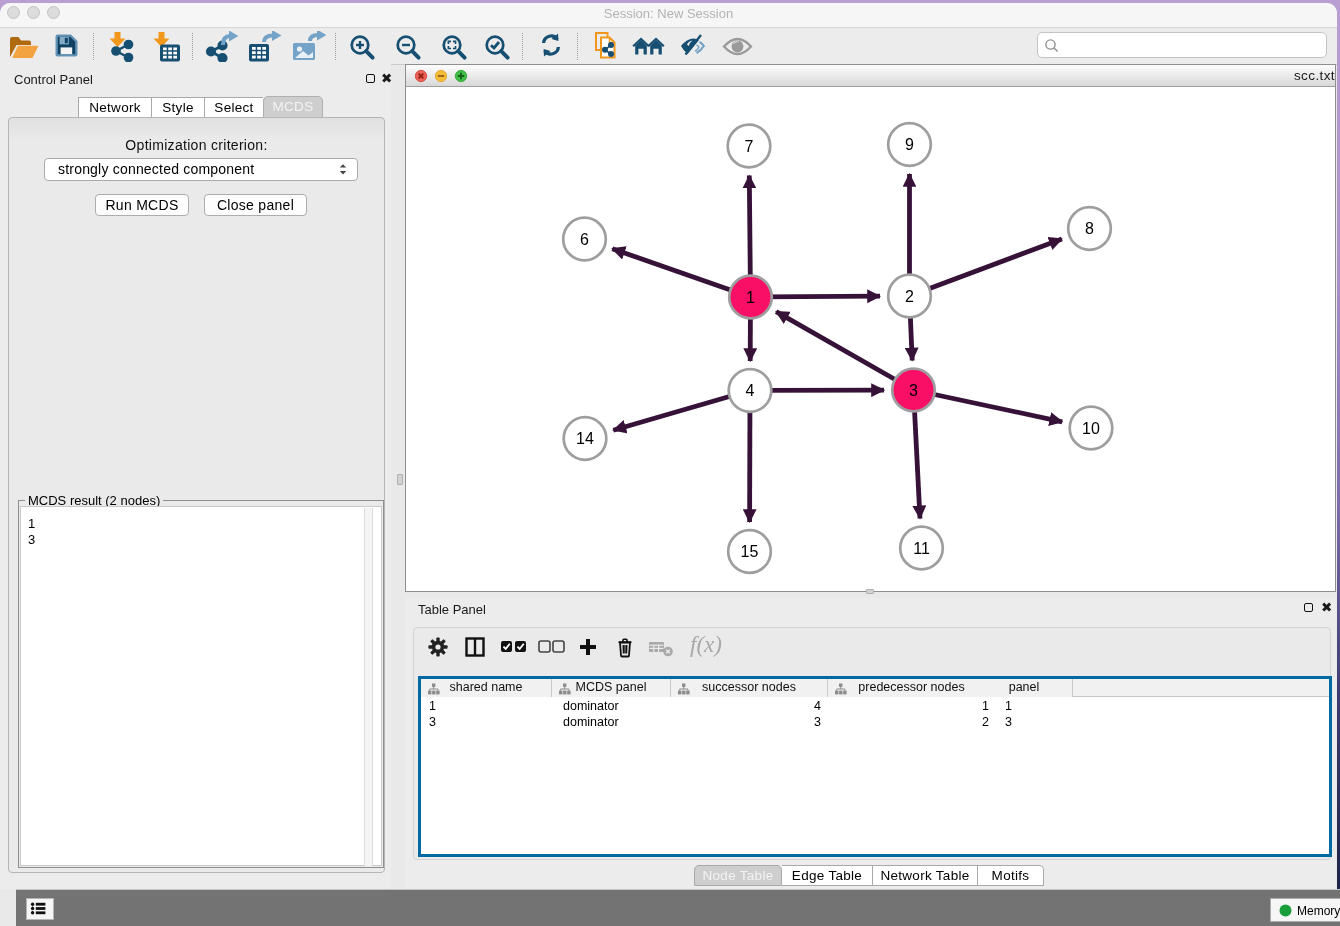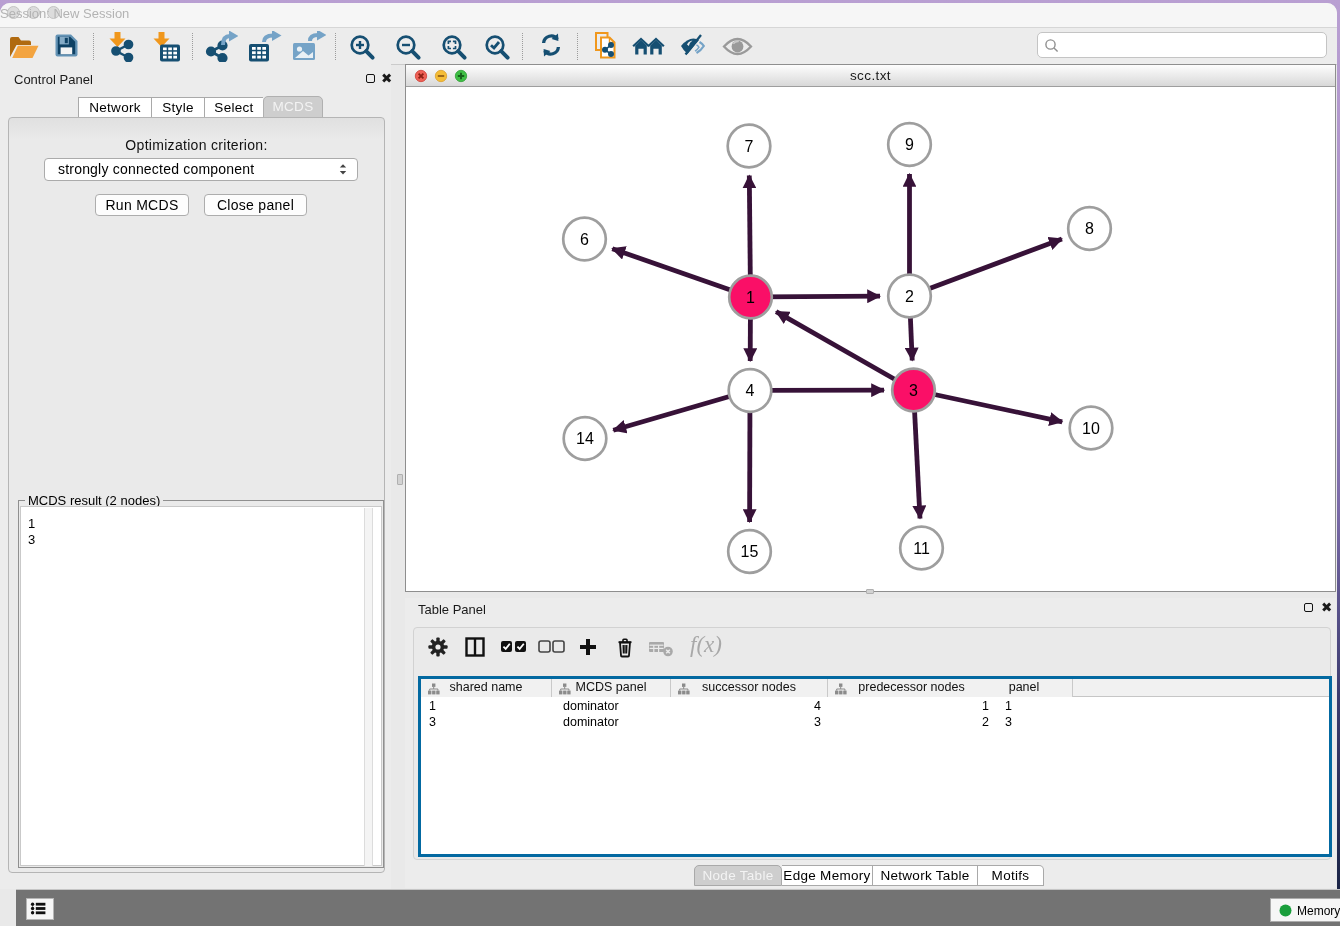--- a/index.html
+++ b/index.html
@@ -1,40 +1,40 @@
 <!DOCTYPE html>
 <html><head><meta charset="utf-8"><style>
 * { margin:0; padding:0; box-sizing:border-box; }
 html,body { width:1340px; height:926px; overflow:hidden; font-family:"Liberation Sans", sans-serif; }
 body { background:linear-gradient(180deg,#b99fd2 0%,#a98fc8 30%,#7a6aa8 55%,#3c3c70 75%,#15203f 100%); position:relative; }
 #blarc { position:absolute; left:-6px; top:916px; width:16px; height:16px; border-radius:50%; background:#2f6cb3; }
 #win { position:absolute; left:0; top:3px; width:1337px; height:923px; background:#e9e9e9; border-radius:10px 10px 0 0; }
 #titlebar { position:absolute; left:0; top:0; width:100%; height:25px; background:#f6f6f6; border-radius:10px 10px 0 0; border-bottom:1px solid #d6d6d6; }
 .tcirc { position:absolute; top:3px; width:13px; height:13px; border-radius:50%; background:#dcdcdc; border:1px solid #c3c3c3; }
-#title { position:absolute; width:100%; text-align:left; top:3px; font-size:13px; color:#b3b3b3; }
+#title { position:absolute; width:100%; text-align:center; top:3px; font-size:13px; color:#b3b3b3; }
 #toolbar { position:absolute; left:0; top:25px; width:100%; height:37px; background:#ececec; border-bottom:1px solid #cbcbcb; }
 .vsep { position:absolute; top:5px; height:27px; border-left:1px dotted #9c9c9c; }
 #search { position:absolute; left:1037px; top:4px; width:290px; height:26px; background:#fff; border:1px solid #c4c4c4; border-radius:5px; }
 #cpanel { position:absolute; left:0; top:59px; width:391px; height:827px; background:#ececec; }
 .pheader { font-size:13px; color:#1a1a1a; }
 .floatbtn { position:absolute; width:9px; height:9px; border:1.4px solid #111; border-radius:2px; }
 .xbtn { position:absolute; font-size:13.5px; letter-spacing:0.4px; color:#1a1a1a; }
 .tab { position:absolute; top:0; height:21px; background:#fff; border:1px solid #a9a9a9; border-right:none; font-size:13.5px; letter-spacing:0.3px; text-align:center; line-height:20px; color:#000; }
 .tabsel { background:#cecece; color:#f3f3f3; border:1px solid #b0b0b0; border-radius:5px 5px 0 0; }
 #cpanelbox { position:absolute; left:8px; top:55px; width:377px; height:756px; background:#eaeaea; border:1px solid #b5b5b5; border-radius:4px; background:linear-gradient(180deg,#e0e0e0 0,#eaeaea 22px); }
 #optlabel { position:absolute; left:0; width:100%; top:19px; text-align:center; font-size:14px; letter-spacing:0.3px; color:#111; }
 #dropdown { position:absolute; left:35px; top:40px; width:314px; height:23px; background:#fff; border:1px solid #ababab; border-radius:4px; font-size:14px; letter-spacing:0.2px; line-height:21px; padding-left:13px; color:#000; }
 .btn { position:absolute; height:22px; background:#fdfdfd; border:1px solid #adadad; border-radius:4px; font-size:14px; letter-spacing:0.3px; text-align:center; line-height:20px; color:#000; }
 #fieldset { position:absolute; left:9px; top:382px; width:366px; height:368px; border:1px solid #8f8f8f; }
 #legend { position:absolute; left:6px; top:-8px; background:#eaeaea; padding:0 3px; font-size:13px; color:#000;text-decoration:underline; }
 #resultbox { position:absolute; left:1px; top:5px; width:362px; height:360px; background:#fff; border:1px solid #c9c9c9; font-size:13px; color:#000; }
 #vscroll { position:absolute; right:8px; top:1px; width:9px; height:358px; background:#f4f4f4; border-left:1px solid #dcdcdc; border-right:1px solid #dcdcdc; }
 #netwin { position:absolute; left:405px; top:61px; width:931px; height:528px; border:1px solid #8e8e8e; background:#fff; }
 #nettitle { position:absolute; left:0; top:0; width:100%; height:22px; background:linear-gradient(180deg,#fdfdfd,#e9e9e9 55%,#d8d8d8); border-bottom:1px solid #9e9e9e; }
-#netname { position:absolute; width:100%; top:3px; text-align:center; font-size:13.5px; letter-spacing:0.4px; color:#1a1a1a; }
+#netname { position:absolute; width:100%; top:3px; text-align:right; font-size:13.5px; letter-spacing:0.4px; color:#1a1a1a; }
 #tpanel { position:absolute; left:405px; top:595px; width:931px; height:290px; background:#ececec; }
 .ticon { position:absolute; top:0; }
 #ttable { position:absolute; left:13px; top:78px; width:914px; height:181px; background:#fff; border:3px solid #0369a1; }
 #thead { position:absolute; left:0; top:0; width:100%; height:18px; background:#f1f1f1; border-bottom:1px solid #c6c6c6; }
 .thcell { position:absolute; top:0; height:18px; border-right:1px solid #c9c9c9; background:#f1f1f1; }
 .thlabel { display:block; text-align:center; font-size:12.5px; color:#111; margin-top:1px; }
 .trow { position:absolute; left:0; width:100%; height:16px; font-size:12.5px; color:#000; }
 .trow span { position:absolute; top:1px; }
 .btab { position:absolute; top:0; height:21px; background:#fff; border:1px solid #a9a9a9; font-size:13.5px; letter-spacing:0.3px; text-align:center; line-height:20px; color:#000; }
 .btab.tabsel { background:#cecece; color:#f3f3f3; }
@@ -402,21 +402,21 @@
       <div class="trow" style="top:35px">
           <span style="left:8px">3</span>
           <span style="left:142px">dominator</span>
           <span style="left:250px;width:150px;text-align:right">3</span>
           <span style="left:407px;width:161px;text-align:right">2</span>
           <span style="left:584px">3</span>
         </div>
     </div>
     <div style="position:absolute;left:289px;top:267px;height:22px">
       <div class="btab tabsel" style="left:0px;width:88px;border-radius:5px 5px 0 0">Node Table</div>
-      <div class="btab" style="left:88px;width:91px;border-left:none">Edge Memory</div>
+      <div class="btab" style="left:88px;width:91px;border-left:none">Edge Table</div>
       <div class="btab" style="left:179px;width:105px;border-left:none">Network Table</div>
       <div class="btab" style="left:284px;width:66px;border-left:none;border-radius:0 5px 0 0">Motifs</div>
     </div>
   </div>
 
   <div id="statusbar">
     <div style="position:absolute;left:10px;top:8px;width:28px;height:22px;background:#f6f6f6;border:1px solid #b5b5b5">
       <div style="position:absolute;left:3px;top:2px"><svg width="16" height="13" viewBox="0 0 16 13" style="">
             <g fill="#111">
               <circle cx="2.6" cy="2.2" r="1.7"></circle>

